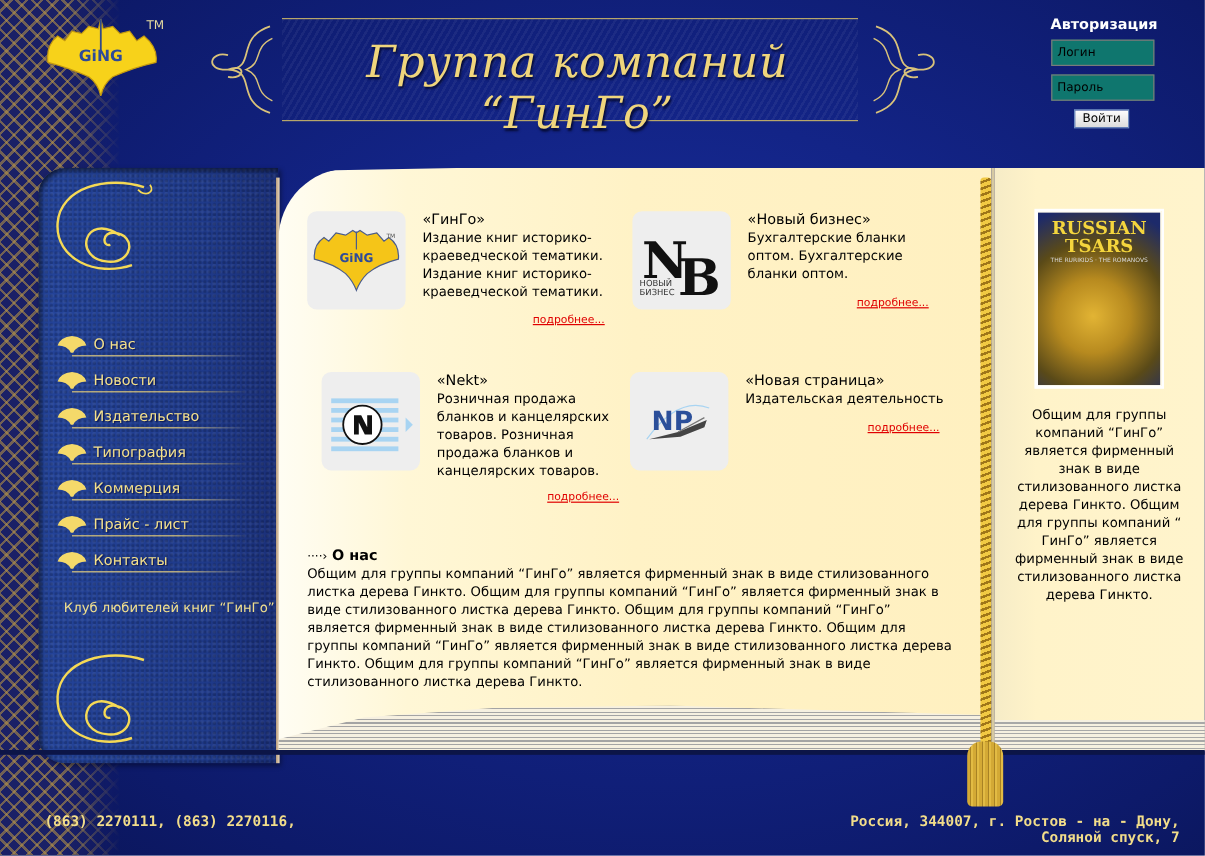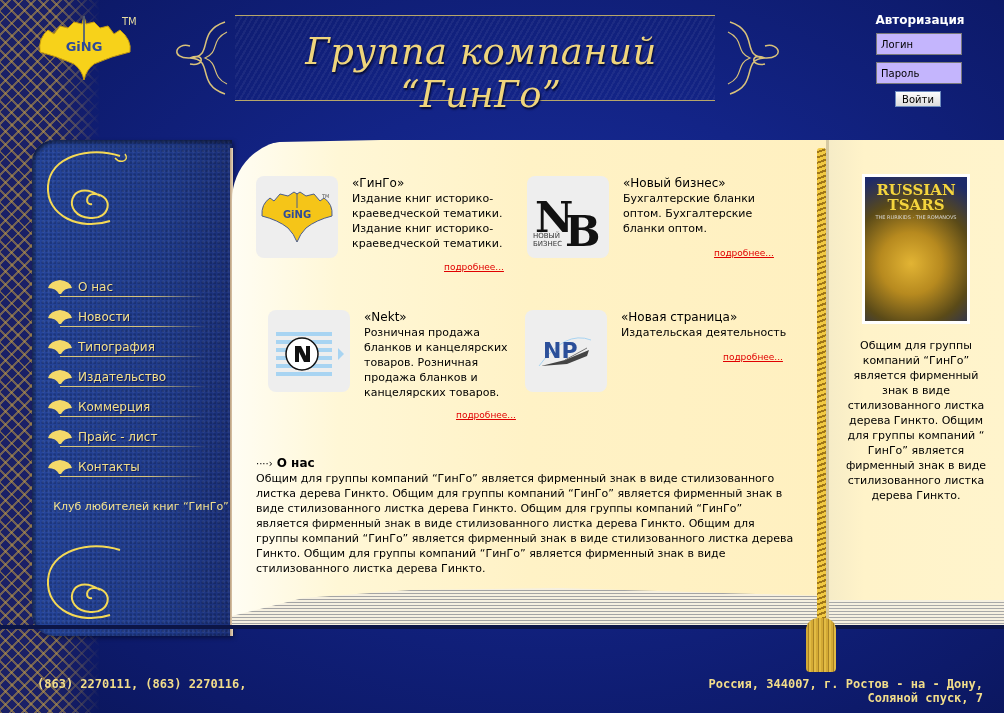--- a/index.html
+++ b/index.html
@@ -47,21 +47,21 @@
     .auth {
       position: absolute; left: 868px; top: 13px; width: 104px;
     }
     .auth .auth-title {
       color: #ffffff; font-weight: bold; font-size: 12px; text-align: center;
       font-family: "DejaVu Sans", sans-serif; margin-bottom: 6px;
     }
     .auth input {
       display: block; margin-left: 8px; width: 86px; height: 22px;
       font-family: "DejaVu Sans", sans-serif; font-size: 10px; padding: 2px 4px;
-      border: 1px solid #7a7a7a; background: #c4b5fd; color: #000;
+      border: 1px solid #7a7a7a; background: #0f766e; color: #000;
       margin-bottom: 7px;
     }
     .auth .login-btn {
       display: block; margin: 0 auto; margin-left: 27px; width: 46px; height: 16px;
       font-size: 10px; font-family: "DejaVu Sans", sans-serif;
       background: linear-gradient(#fdfdfd, #dcdcdc); border: 1px solid #6e8cc0; color: #000;
     }
 
     
     .cover {
@@ -266,28 +266,28 @@
     <svg class="leaf" viewBox="0 0 28 16">
         <path d="M2 9 Q4 2 14 1 Q24 2 26 9 Q18 9 15 15 L13 15 Q10 9 2 9Z" fill="#f4d96a"></path>
       </svg>
     <span class="label">Новости</span>
     <span class="underline"></span>
   </div>
   <div class="nav-item">
     <svg class="leaf" viewBox="0 0 28 16">
         <path d="M2 9 Q4 2 14 1 Q24 2 26 9 Q18 9 15 15 L13 15 Q10 9 2 9Z" fill="#f4d96a"></path>
       </svg>
+    <span class="label">Издательство</span>
+    <span class="underline"></span>
+  </div>
+  <div class="nav-item">
+    <svg class="leaf" viewBox="0 0 28 16">
+        <path d="M2 9 Q4 2 14 1 Q24 2 26 9 Q18 9 15 15 L13 15 Q10 9 2 9Z" fill="#f4d96a"></path>
+      </svg>
     <span class="label">Типография</span>
-    <span class="underline"></span>
-  </div>
-  <div class="nav-item">
-    <svg class="leaf" viewBox="0 0 28 16">
-        <path d="M2 9 Q4 2 14 1 Q24 2 26 9 Q18 9 15 15 L13 15 Q10 9 2 9Z" fill="#f4d96a"></path>
-      </svg>
-    <span class="label">Издательство</span>
     <span class="underline"></span>
   </div>
   <div class="nav-item">
     <svg class="leaf" viewBox="0 0 28 16">
         <path d="M2 9 Q4 2 14 1 Q24 2 26 9 Q18 9 15 15 L13 15 Q10 9 2 9Z" fill="#f4d96a"></path>
       </svg>
     <span class="label">Коммерция</span>
     <span class="underline"></span>
   </div>
   <div class="nav-item">

